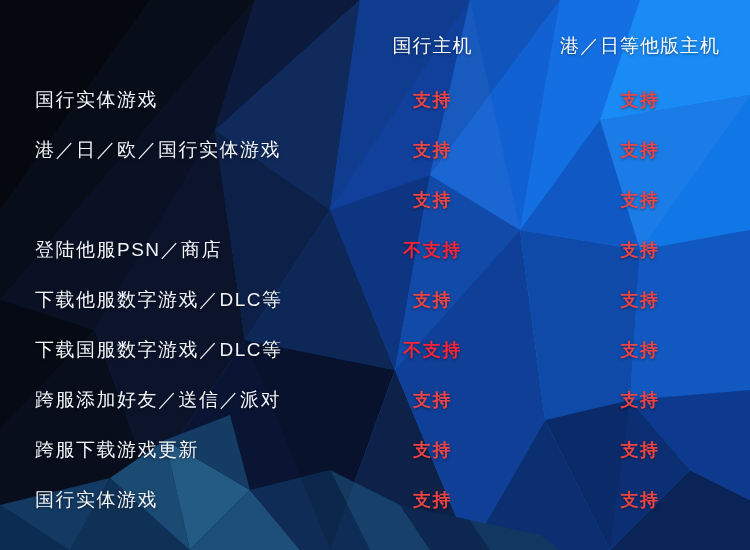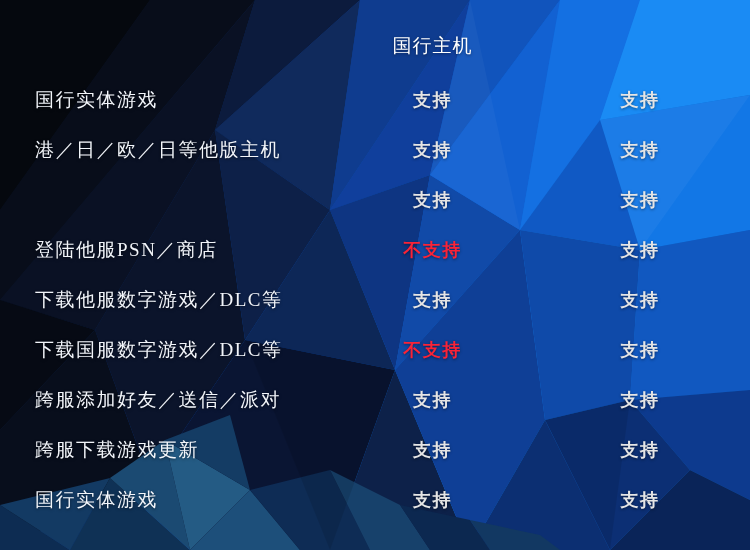--- a/index.html
+++ b/index.html
@@ -20,21 +20,20 @@
     inset: 0;
     width: 750px;
     height: 550px;
     display: block;
   }
   #content {
     position: absolute;
     inset: 0;
     width: 750px;
     height: 550px;
-    font-family: Liberation Serif, serif;
   }
 
   
   .header-row {
     position: absolute;
     left: 0;
     top: 30px;
     width: 750px;
     height: 32px;
   }
@@ -85,21 +84,21 @@
     text-align: center;
     font-size: 18px;
     letter-spacing: 1.5px;
     white-space: nowrap;
     font-weight: 700;
     text-shadow: 0 1px 3px rgba(0,0,0,.45);
   }
   .row .cell.c1 { left: 360px; width: 145px; }
   .row .cell.c2 { left: 530px; width: 220px; }
 
-  .val-yes { color: #e5e5e5; }
+  .val-yes { color: #ef4444; }
   .val-no  { color: #fa2337; }
 </style>
 </head>
 <body>
 
 <div id="stage">
 
   <svg id="poly-bg" viewBox="0 0 750 550" preserveAspectRatio="none">
     <defs>
       <linearGradient id="gbase" x1="0" y1="0" x2="1" y2="0.35">
@@ -163,30 +162,31 @@
     <polygon points="600,120 750,95 640,250" fill="#ffffff" opacity="0.045"></polygon>
     <polygon points="245,340 395,370 330,550" fill="#000000" opacity="0.10"></polygon>
     <polygon points="330,210 395,370 245,340" fill="#000000" opacity="0.07"></polygon>
     <polygon points="545,420 630,400 610,550" fill="#000000" opacity="0.09"></polygon>
   </svg>
 
   <div id="content">
 
     <div class="header-row">
       <div class="col-head c1">国行主机</div>
+      <div class="col-head c2">港／日等他版主机</div>
     </div>
 
     <div class="rows" id="rows-container">
         <div class="row">
           <div class="label">国行实体游戏</div>
           <div class="cell c1 val-yes">支持</div>
           <div class="cell c2 val-yes">支持</div>
         </div>
         <div class="row">
-          <div class="label">港／日／欧／日等他版主机</div>
+          <div class="label">港／日／欧／国行实体游戏</div>
           <div class="cell c1 val-yes">支持</div>
           <div class="cell c2 val-yes">支持</div>
         </div>
         <div class="row">
           <div class="cell c1 val-yes">支持</div>
           <div class="cell c2 val-yes">支持</div>
         </div>
         <div class="row">
           <div class="label">登陆他服PSN／商店</div>
           <div class="cell c1 val-no">不支持</div>

